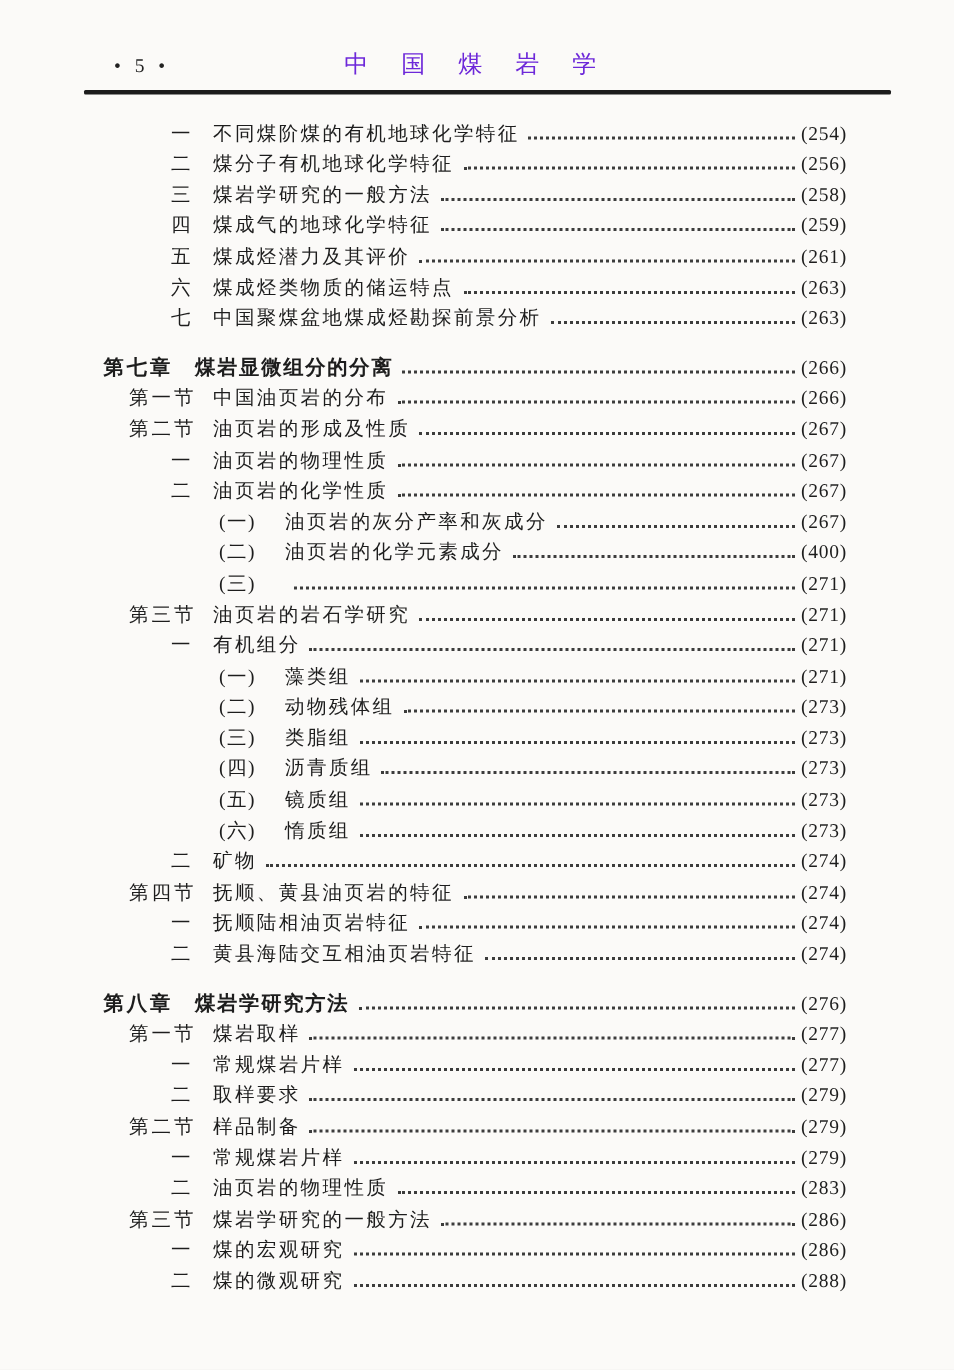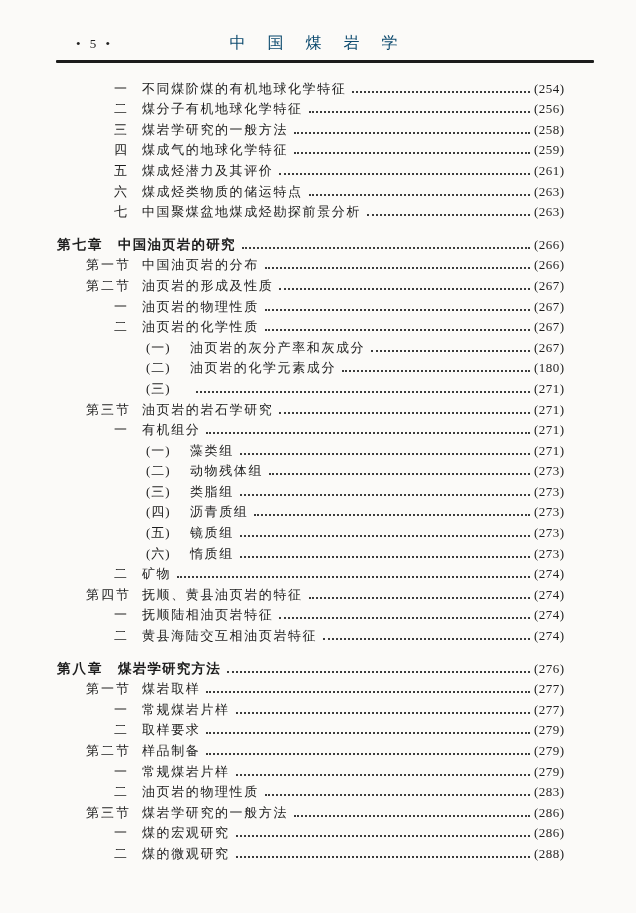--- a/index.html
+++ b/index.html
@@ -18,34 +18,34 @@
   }
   
   .header{position:relative;height:60px;}
   .folio{
     position:absolute;left:76px;top:36px;
     font-size:13px;letter-spacing:3px;color:#222;
   }
   .book-title{
     position:absolute;left:0;right:0;top:33px;
     text-align:center;
-    font-size:16px;letter-spacing:9px;color:#0c4a6e;
+    font-size:16px;letter-spacing:9px;color:#6d28d9;
   }
   .header-rule{
     position:absolute;left:56px;right:42px;top:60px;
     height:2.5px;background:#1c1c1c;border-radius:1px;
   }
   
   .toc{padding:17px 54px 0 0;}
   .row{
     display:flex;align-items:flex-end;
     height:20.6px;font-size:13px;line-height:18px;
     white-space:nowrap;
   }
-  .row.gap{margin-top:12px;}
+  .row.gap{margin-top:12px;padding-left:12px;}
   .num{flex:none;letter-spacing:1px;}
   .title{flex:none;letter-spacing:1.6px;text-align:center;}
   .dots{
     flex:1 1 auto;min-width:12px;
     border-bottom:2px dotted #3c3c3c;
     margin:0 4px 5px 6px;
   }
   .pg{flex:none;width:48px;text-align:left;letter-spacing:0.5px;}
   
   .lvl-chapter .num{margin-left:57px;width:47px;margin-right:14px;font-weight:bold;letter-spacing:2px;font-size:13.5px;}
@@ -121,21 +121,21 @@
       <span class="pg">(263)</span>
     </div>
       <div class="row lvl-item">
       <span class="num">七</span>
       <span class="title">中国聚煤盆地煤成烃勘探前景分析</span>
       <span class="dots"></span>
       <span class="pg">(263)</span>
     </div>
       <div class="row lvl-chapter gap">
       <span class="num">第七章</span>
-      <span class="title">中国油页岩的研究</span>
+      <span class="title">煤岩显微组分的分离</span>
       <span class="dots"></span>
       <span class="pg">(266)</span>
     </div>
       <div class="row lvl-section">
       <span class="num">第一节</span>
       <span class="title">中国油页岩的分布</span>
       <span class="dots"></span>
       <span class="pg">(266)</span>
     </div>
       <div class="row lvl-section">
@@ -159,21 +159,21 @@
       <div class="row lvl-subitem">
       <span class="num">(一)</span>
       <span class="title">油页岩的灰分产率和灰成分</span>
       <span class="dots"></span>
       <span class="pg">(267)</span>
     </div>
       <div class="row lvl-subitem">
       <span class="num">(二)</span>
       <span class="title">油页岩的化学元素成分</span>
       <span class="dots"></span>
-      <span class="pg">(180)</span>
+      <span class="pg">(400)</span>
     </div>
       <div class="row lvl-subitem">
       <span class="num">(三)</span>
       <span class="dots"></span>
       <span class="pg">(271)</span>
     </div>
       <div class="row lvl-section">
       <span class="num">第三节</span>
       <span class="title">油页岩的岩石学研究</span>
       <span class="dots"></span>

